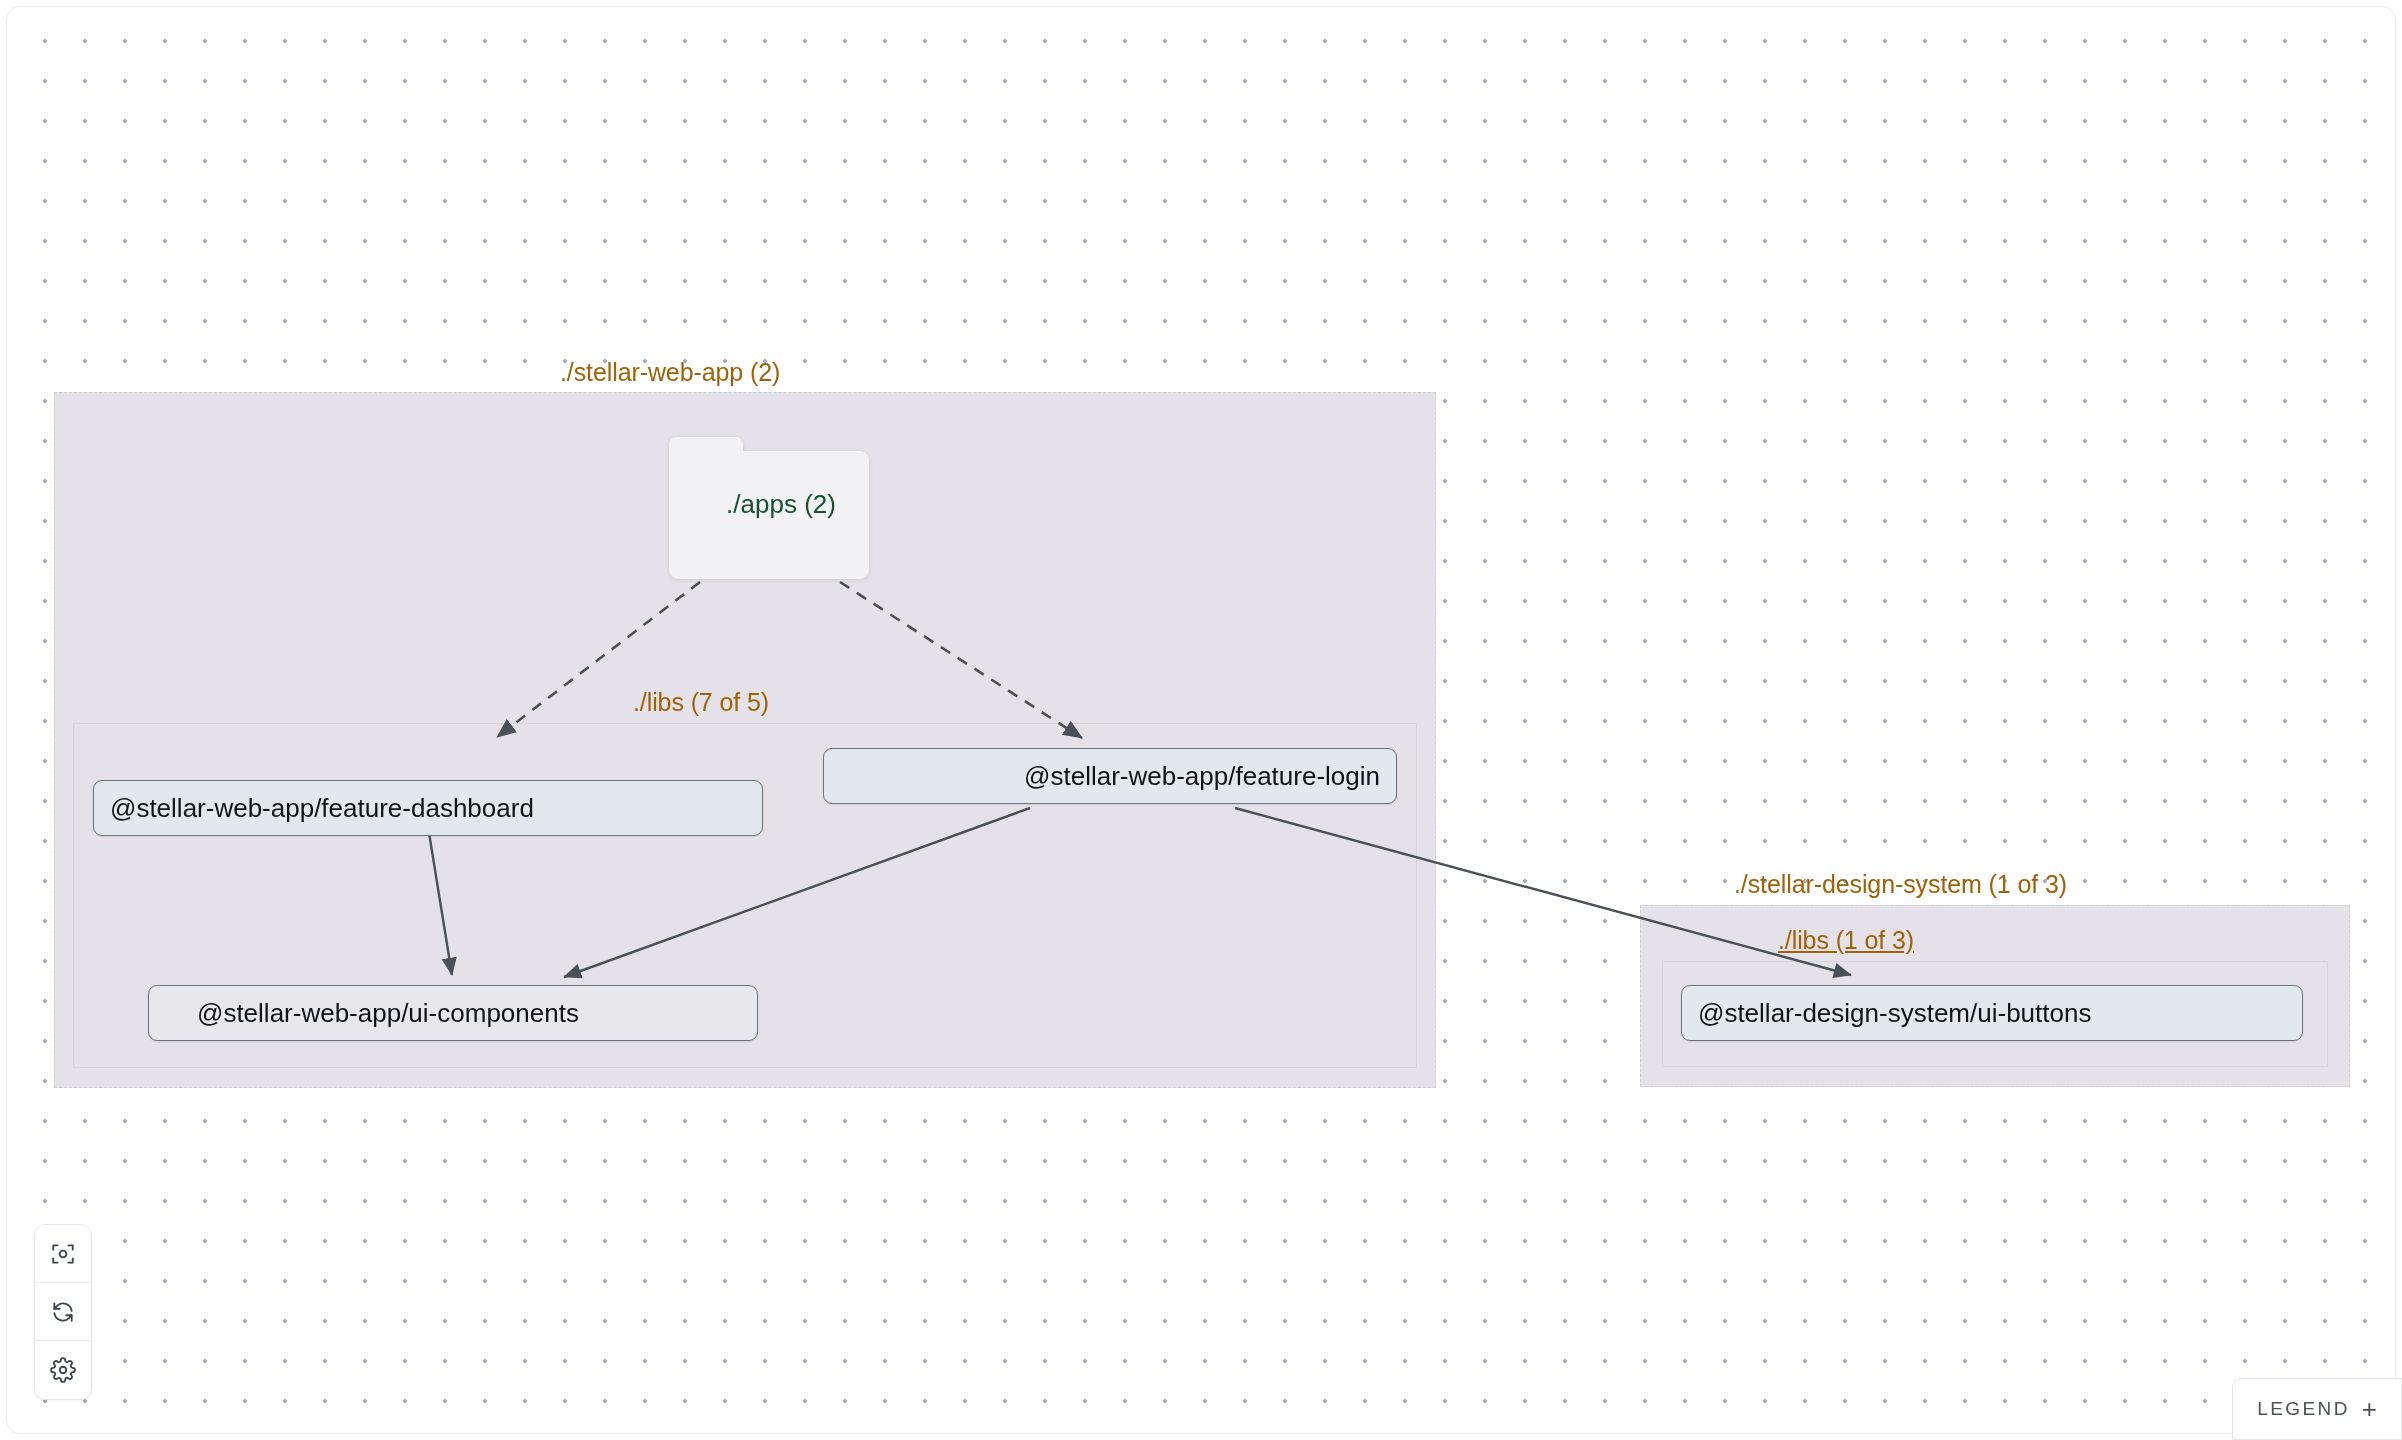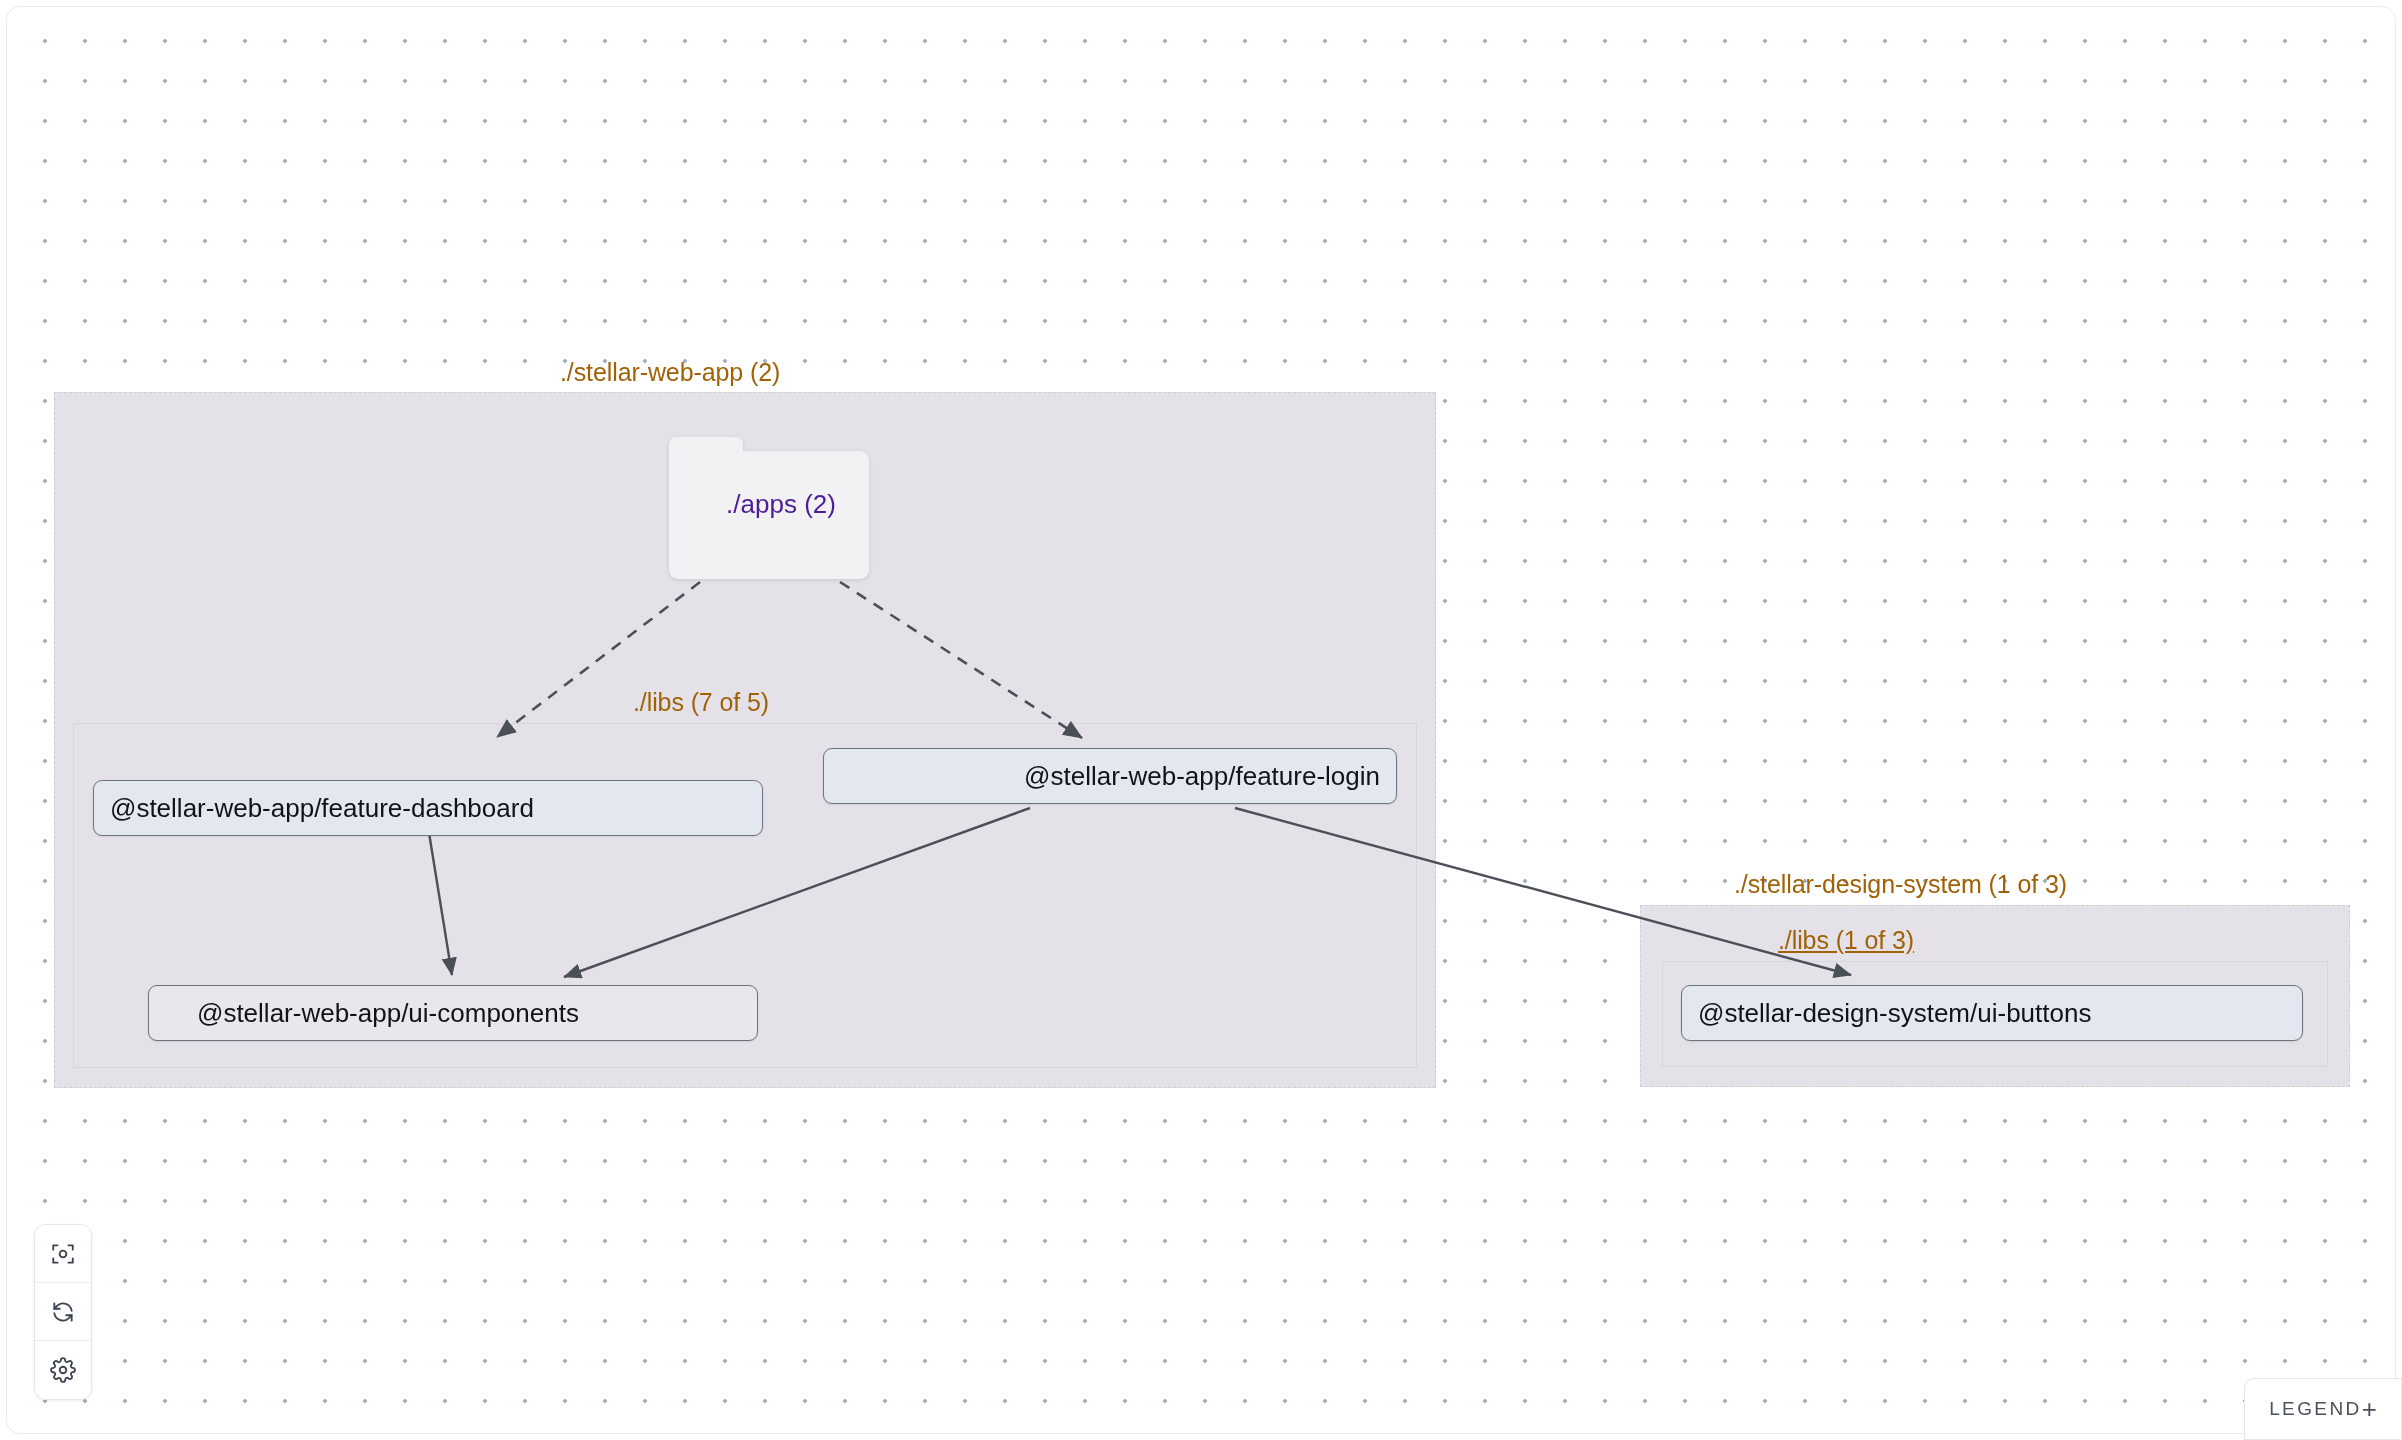--- a/index.html
+++ b/index.html
@@ -91,21 +91,21 @@
     content: "";
     position: absolute;
     left: 0; top: -6px; width: 74px; height: 8px;
     background: #f2f2f5;
   }
   .folder .flabel {
     position: absolute;
     left: 0; right: 0; top: 52px;
     text-align: center;
     font-size: 26px;
-    color: #4c1d95;
+    color: #14532d;
     white-space: nowrap;
     padding-left: 24px;
   }
 
   
   .toolbar {
     position: absolute;
     left: 34px; bottom: 40px;
     width: 58px;
     background: #ffffff;
@@ -125,20 +125,21 @@
   }
   .toolbar button:last-child { border-bottom: none; }
   .toolbar svg { display: block; }
 
   
   .legend {
     position: absolute;
     right: 0px; bottom: 0px;
     min-width: 158px; height: 62px;
     display: flex; align-items: center; justify-content: center;
+    gap: 12px;
     background: #ffffff;
     border: 1px solid #e3e5e9;
     border-radius: 10px 0 0 0;
     padding: 0 24px;
     cursor: pointer;
   }
   .legend .ltext {
     font-size: 19px;
     letter-spacing: 2.4px;
     color: #4b5159;

